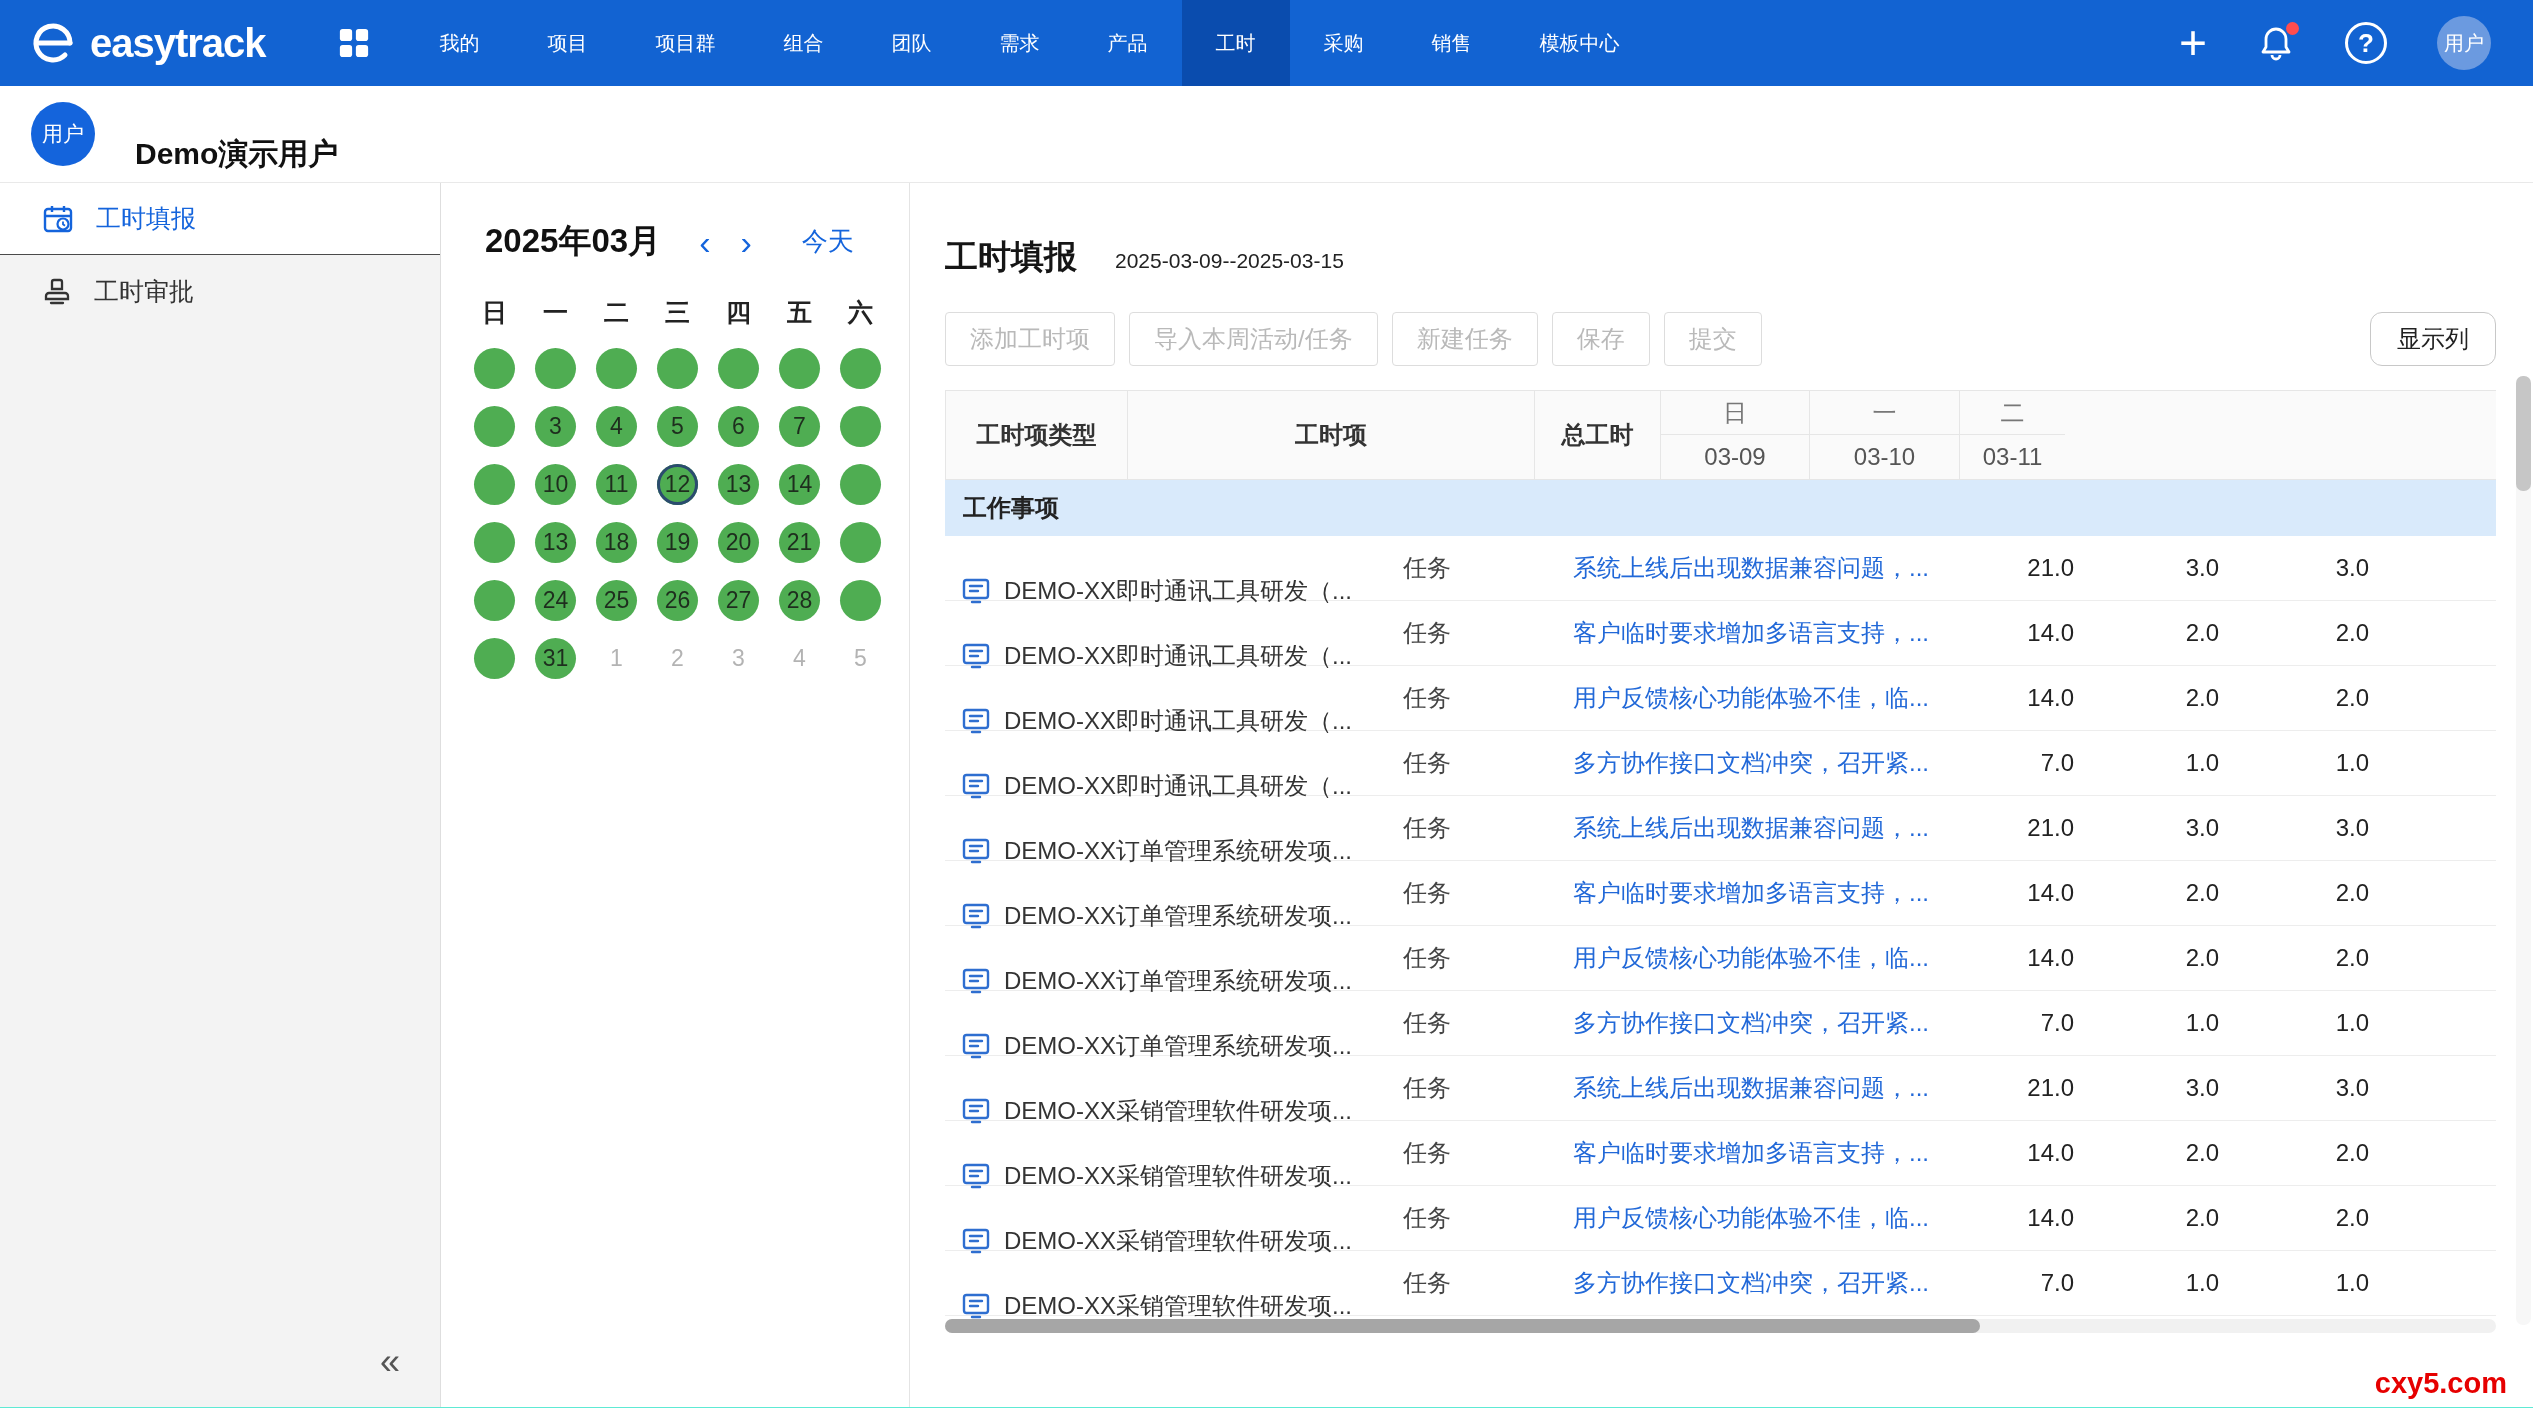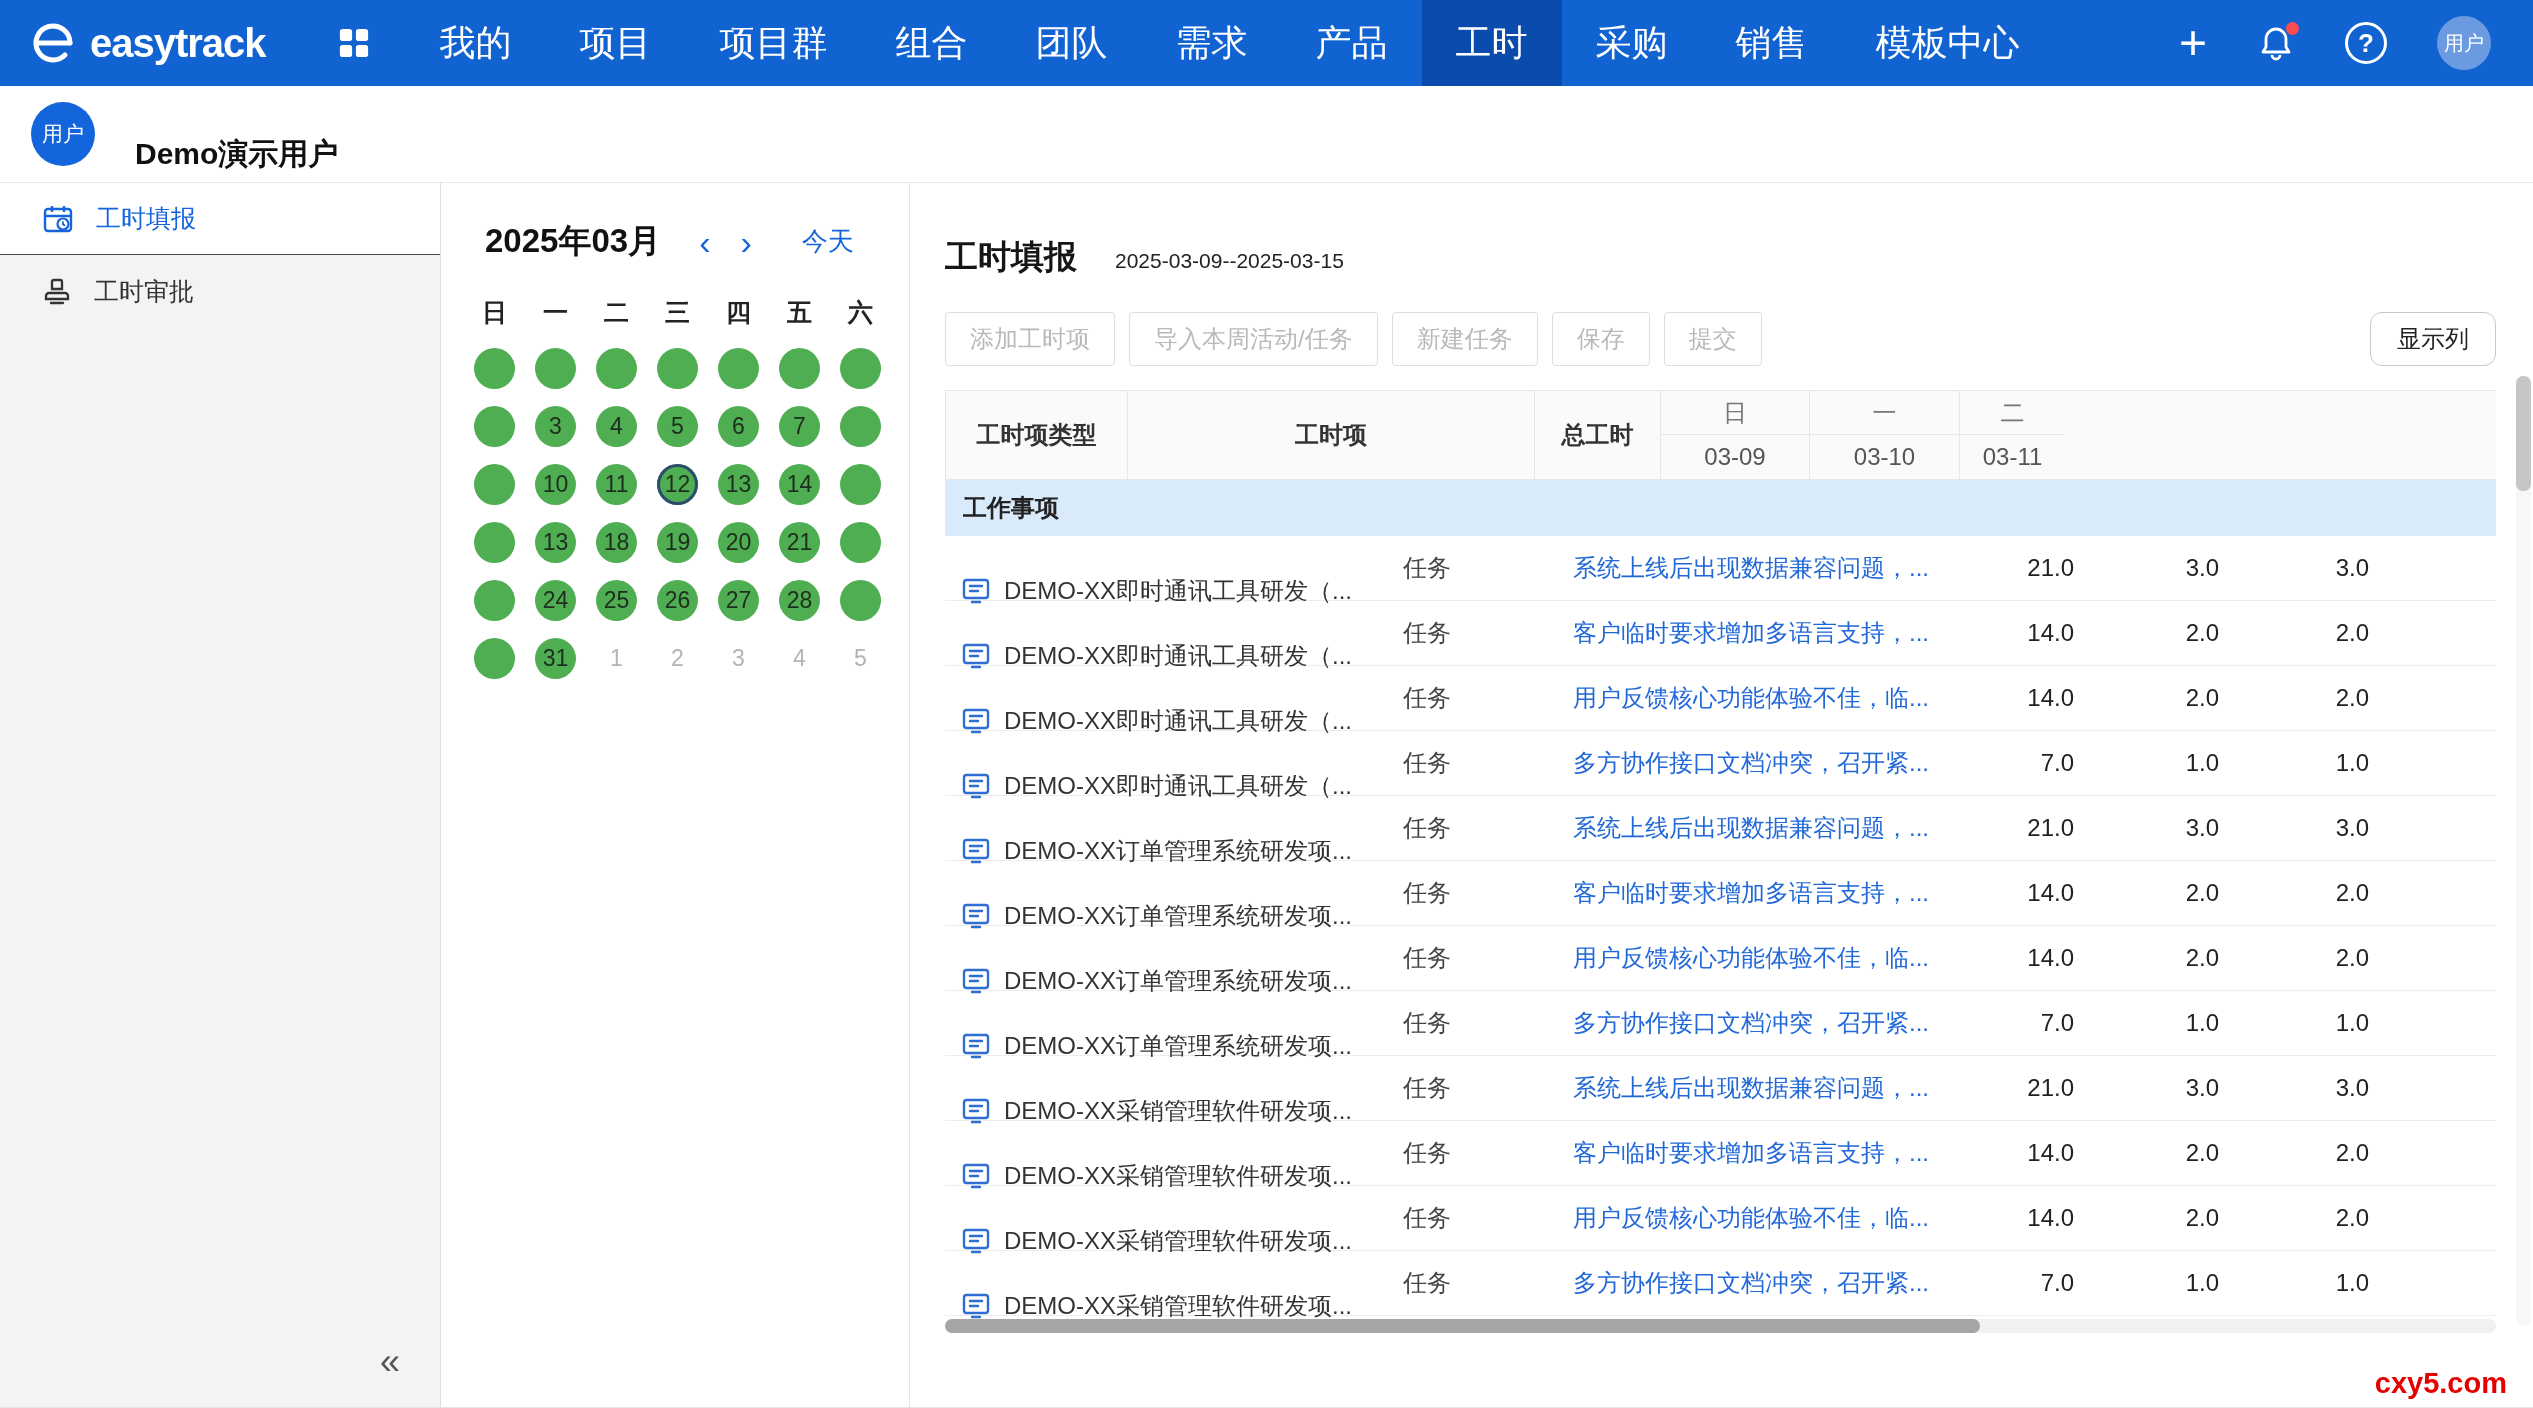--- a/index.html
+++ b/index.html
@@ -1,26 +1,26 @@
 <!DOCTYPE html>
 <html><head>
 <meta charset="utf-8">
 <style>
   * { margin:0; padding:0; box-sizing:border-box; }
   html,body { background:#ffffff; }
   body { font-family:"Liberation Sans","DejaVu Sans",sans-serif; }
-  .screen { position:relative; width:2533px; height:1408px; background:#e5e5e5; overflow:hidden; }
+  .screen { position:relative; width:2533px; height:1408px; background:#5eead4; overflow:hidden; }
 
   
   .topnav { height:86px; background:#1263d2; display:flex; align-items:center; color:#fff; }
   .logo { display:flex; align-items:center; margin-left:28px; gap:12px; cursor:pointer; }
   .logo-text { font-size:40px; font-weight:bold; letter-spacing:-1px; }
   .apps-icon { margin-left:72px; display:flex; align-items:center; cursor:pointer; }
   .nav-items { display:flex; height:100%; margin-left:36px; }
-  .nav-item { padding:0 34px; display:flex; align-items:center; font-size:36px; cursor:pointer; white-space:nowrap;justify-content:center; }
+  .nav-item { padding:0 34px; display:flex; align-items:center; font-size:20px; cursor:pointer; white-space:nowrap;justify-content:center; }
   .nav-item.active { background:#0a4cae; }
   .nav-right { margin-left:auto; display:flex; align-items:center; gap:50px; margin-right:42px; }
   .plus-icon { font-size:48px; font-weight:300; line-height:48px; cursor:pointer; }
   .bell-wrap { position:relative; cursor:pointer; display:flex; }
   .bell-dot { position:absolute; top:-2px; right:-4px; width:13px; height:13px; border-radius:50%; background:#ff4d4f; }
   .help-icon { width:42px; height:42px; border:3px solid #fff; border-radius:50%; display:flex; align-items:center; justify-content:center; font-size:26px; font-weight:bold; cursor:pointer; }
   .nav-avatar { width:54px; height:54px; border-radius:50%; background:#6b9ae0; display:flex; align-items:center; justify-content:center; font-size:20px; cursor:pointer; }
 
   
   .userbar { height:97px; background:#fff; display:flex; align-items:center; border-bottom:1px solid #e9e9e9; }

